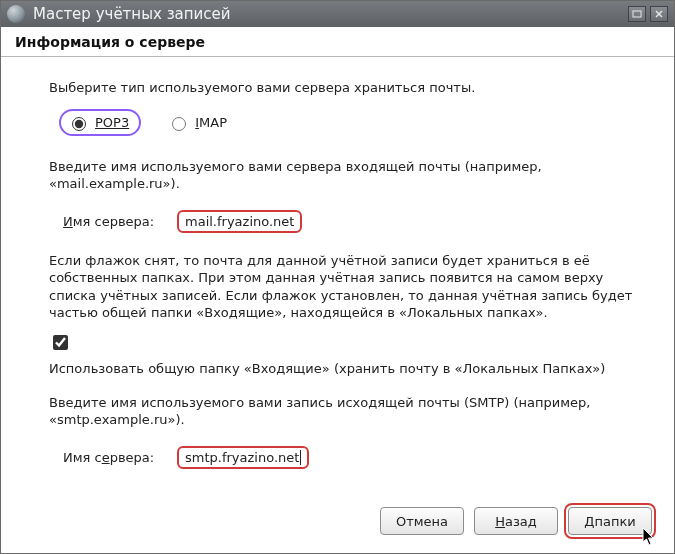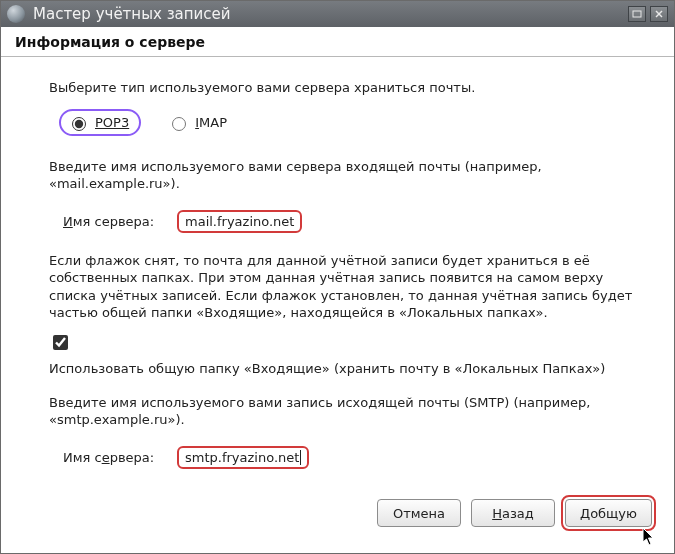--- a/index.html
+++ b/index.html
@@ -122,21 +122,21 @@
   }
   .checkbox-row input[type=checkbox] {
     width: 15px; height: 15px;
     margin-top: 1px;
     accent-color: #333;
   }
   
   .buttonbar {
     height: 54px;
     border-top: 0;
-    display: flex; align-items: flex-start; justify-content: flex-end;
+    display: flex; align-items: center; justify-content: flex-end;
     padding: 0 22px 10px 0;
     gap: 10px;
     background: #fff;
   }
   .btn {
     min-width: 84px; height: 28px;
     border: 1px solid #8c8c8c;
     border-radius: 4px;
     background: linear-gradient(to bottom, #fdfdfd, #e5e5e5);
     font-family: inherit; font-size: 13px; color: #222;
@@ -237,21 +237,21 @@
         <input class="textinput" type="text" value="smtp.fryazino.net" style="">
       </div>
     </div>
 
   </div>
 
   <div class="buttonbar rel">
     <button class="btn"><span>Отмена</span></button>
     <button class="btn"><span class="underl">Н</span><span>азад</span></button>
     <span class="btn-hl" style="display:inline-block; position:relative;">
-      <button class="btn"><span class="underl">Д</span><span>общую</span></button>
+      <button class="btn"><span class="underl">Д</span><span>папки</span></button>
     </span>
     <div class="cursor" style="position:absolute; right:18px; bottom:6px;">
       <svg width="14" height="20" viewBox="0 0 14 20">
         <path d="M1 1 L1 15 L4.5 12 L7 18 L9 17 L6.5 11 L11 11 Z" fill="#000" stroke="#fff" stroke-width="1"></path>
       </svg>
     </div>
   </div>
 
 </div>
 

